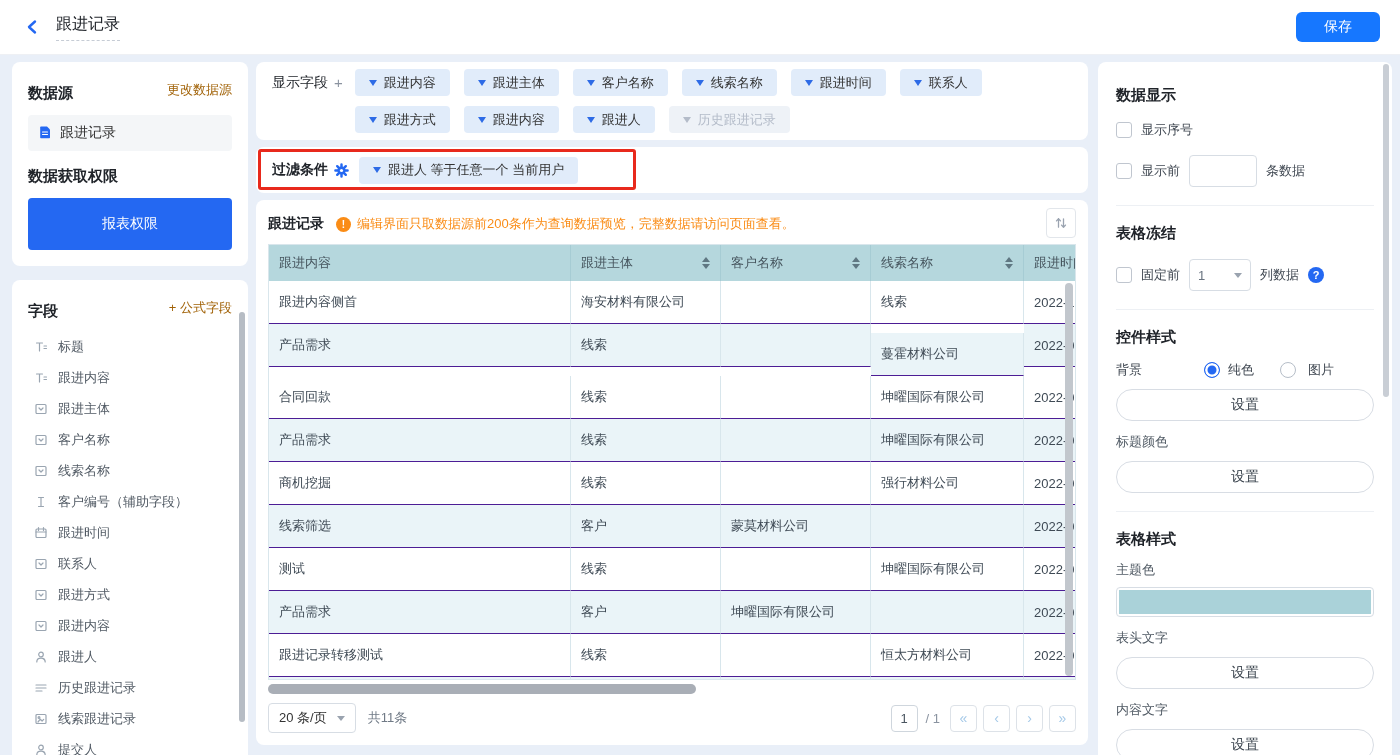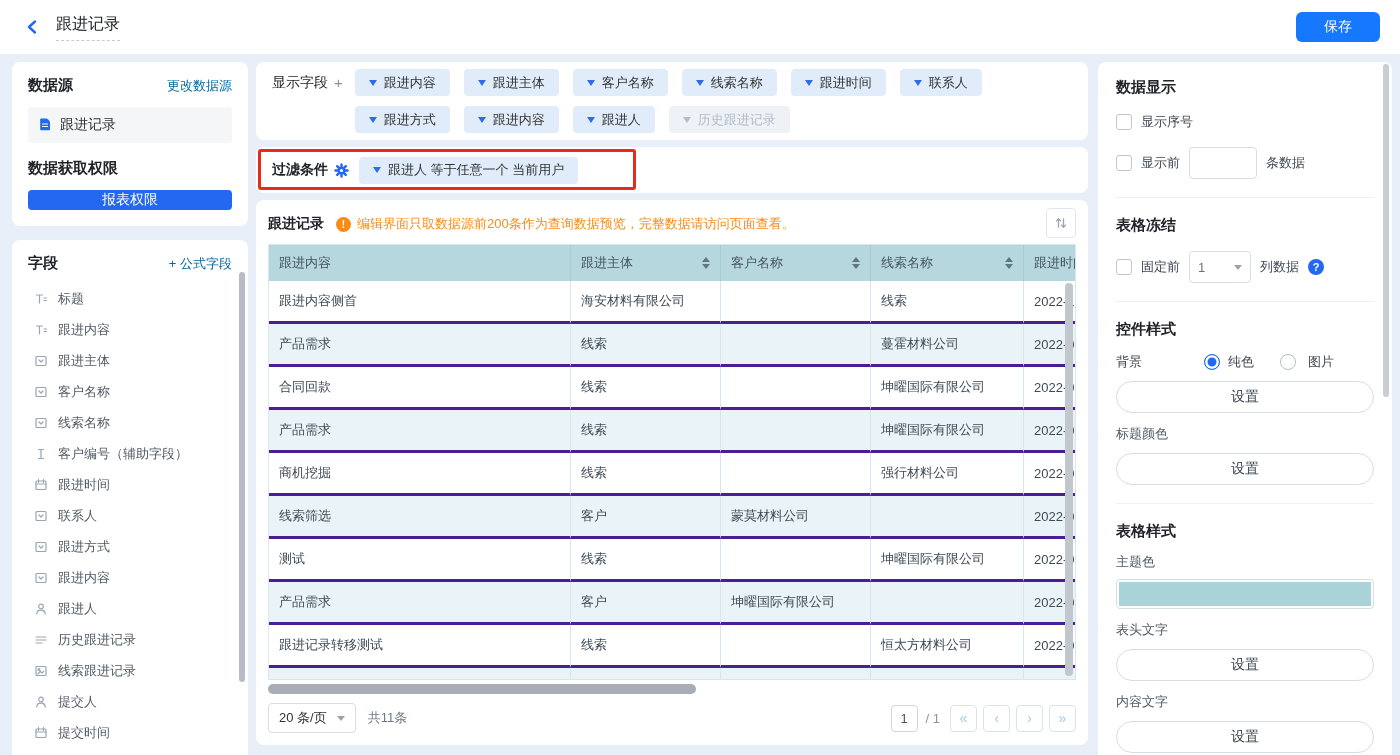--- a/index.html
+++ b/index.html
@@ -17,26 +17,26 @@
 
   
   .left-col  { position:absolute; left:12px;  top:62px; width:236px; }
   .center-col{ position:absolute; left:256px; top:62px; width:832px; }
   .right-col { position:absolute; left:1098px;top:62px; width:294px; }
   .card { background:#fff; border-radius:8px; }
 
   
   .ds-card { padding:14px 16px 16px; }
   .row-between { display:flex; align-items:center; justify-content:space-between; }
-  .sec-heading { font-size:15px; font-weight:bold; color:#20242a; }
-  .blue-link { font-size:13px; color:#0369a1; cursor:pointer; }
+  .sec-heading { font-size:15px; font-weight:bold; color:#20242a;margin-top:8px; }
+  .blue-link { font-size:13px; color:#a16207; cursor:pointer; }
   .ds-item { margin-top:12px; height:36px; background:#f4f6f8; border-radius:4px; display:flex;
     align-items:center; padding:0 10px; gap:8px; font-size:14px; color:#333; }
   .perm-head { margin-top:16px; }
-  .perm-btn { margin-top:12px; width:100%; height:20px; background:#2468f2; color:#fff; font-size:14px;
+  .perm-btn { margin-top:12px; width:100%; height:52px; background:#2468f2; color:#fff; font-size:14px;
     border:none; border-radius:4px; cursor:pointer; }
   .fields-card { margin-top:14px; padding:14px 0 10px; height:520px; position:relative; overflow:hidden; }
   .fields-head { padding:0 16px; }
   .field-list { list-style:none; margin-top:10px; }
   .field-item { height:31px; display:flex; align-items:center; gap:9px; padding:0 16px 0 22px;
     font-size:13px; color:#515a64; cursor:grab; }
   .f-icon { width:15px; height:15px; display:flex; align-items:center; }
   .f-icon svg, .icon-svg svg { width:14px; height:14px; stroke:#9aa5b1; fill:none;
     stroke-width:1.2; stroke-linecap:round; stroke-linejoin:round; }
   .v-thumb { position:absolute; width:6px; border-radius:3px; background:#b6bcc4; }
@@ -79,21 +79,21 @@
   .t-inner { width:875px; }
   .tr { display:flex; }
   .th-row { background:#b5d7dd; }
   .th { height:36px; display:flex; align-items:center; justify-content:space-between; padding:0 10px;
     font-size:13px; color:#46555e; border-right:1px solid #a6ccd4; overflow:hidden; white-space:nowrap; flex:none; }
   .sorter { display:flex; flex-direction:column; gap:2px; cursor:pointer; }
   .sorter i { width:0; height:0; border-left:4px solid transparent; border-right:4px solid transparent; display:block; }
   .sorter .up { border-bottom:5px solid #5f7782; }
   .sorter .dn { border-top:5px solid #5f7782; }
   .td { height:43px; display:flex; align-items:center; padding:0 10px; font-size:13px; color:#3f4a55;
-    border-right:1px solid #d8e6ec; border-bottom:3px solid #4c1d95; overflow:hidden;
+    border-right:1px solid #d8e6ec; border-bottom:1px solid #4c1d95; overflow:hidden;
     white-space:nowrap; flex:none; background:#fff; }
   .tr.alt .td { background:#eaf4f8; }
   .tv-thumb { position:absolute; right:2px; top:38px; bottom:3px; width:8px; border-radius:4px;
     background:#c2c7cd; z-index:2; }
   .hbar { margin-top:4px; width:808px; height:10px; background:#fff; border-radius:5px; }
   .hbar-thumb { width:428px; height:10px; background:#a9aeb6; border-radius:5px; cursor:pointer; }
 
   
   .pager { margin-top:9px; display:flex; align-items:center; }
   .psize { height:30px; border:1px solid #d7dde4; border-radius:4px; display:flex; align-items:center;
@@ -427,21 +427,21 @@
               <div class="td" style="width: 302px;">跟进内容侧首</div>
               <div class="td" style="width: 150px;">海安材料有限公司</div>
               <div class="td" style="width: 150px;"></div>
               <div class="td" style="width: 153px;">线索</div>
               <div class="td" style="width: 120px;">2022-12</div>
             </div>
             <div class="tr alt">
               <div class="td" style="width: 302px;">产品需求</div>
               <div class="td" style="width: 150px;">线索</div>
               <div class="td" style="width: 150px;"></div>
-              <div class="td" style="width: 153px;">蔓霍材料公司</div>
+              <div class="td" style="width: 153px; margin-top: 9px;">蔓霍材料公司</div>
               <div class="td" style="width: 120px;">2022-06</div>
             </div>
             <div class="tr">
               <div class="td" style="width: 302px;">合同回款</div>
               <div class="td" style="width: 150px;">线索</div>
               <div class="td" style="width: 150px;"></div>
               <div class="td" style="width: 153px;">坤曜国际有限公司</div>
               <div class="td" style="width: 120px;">2022-06</div>
             </div>
             <div class="tr alt">

